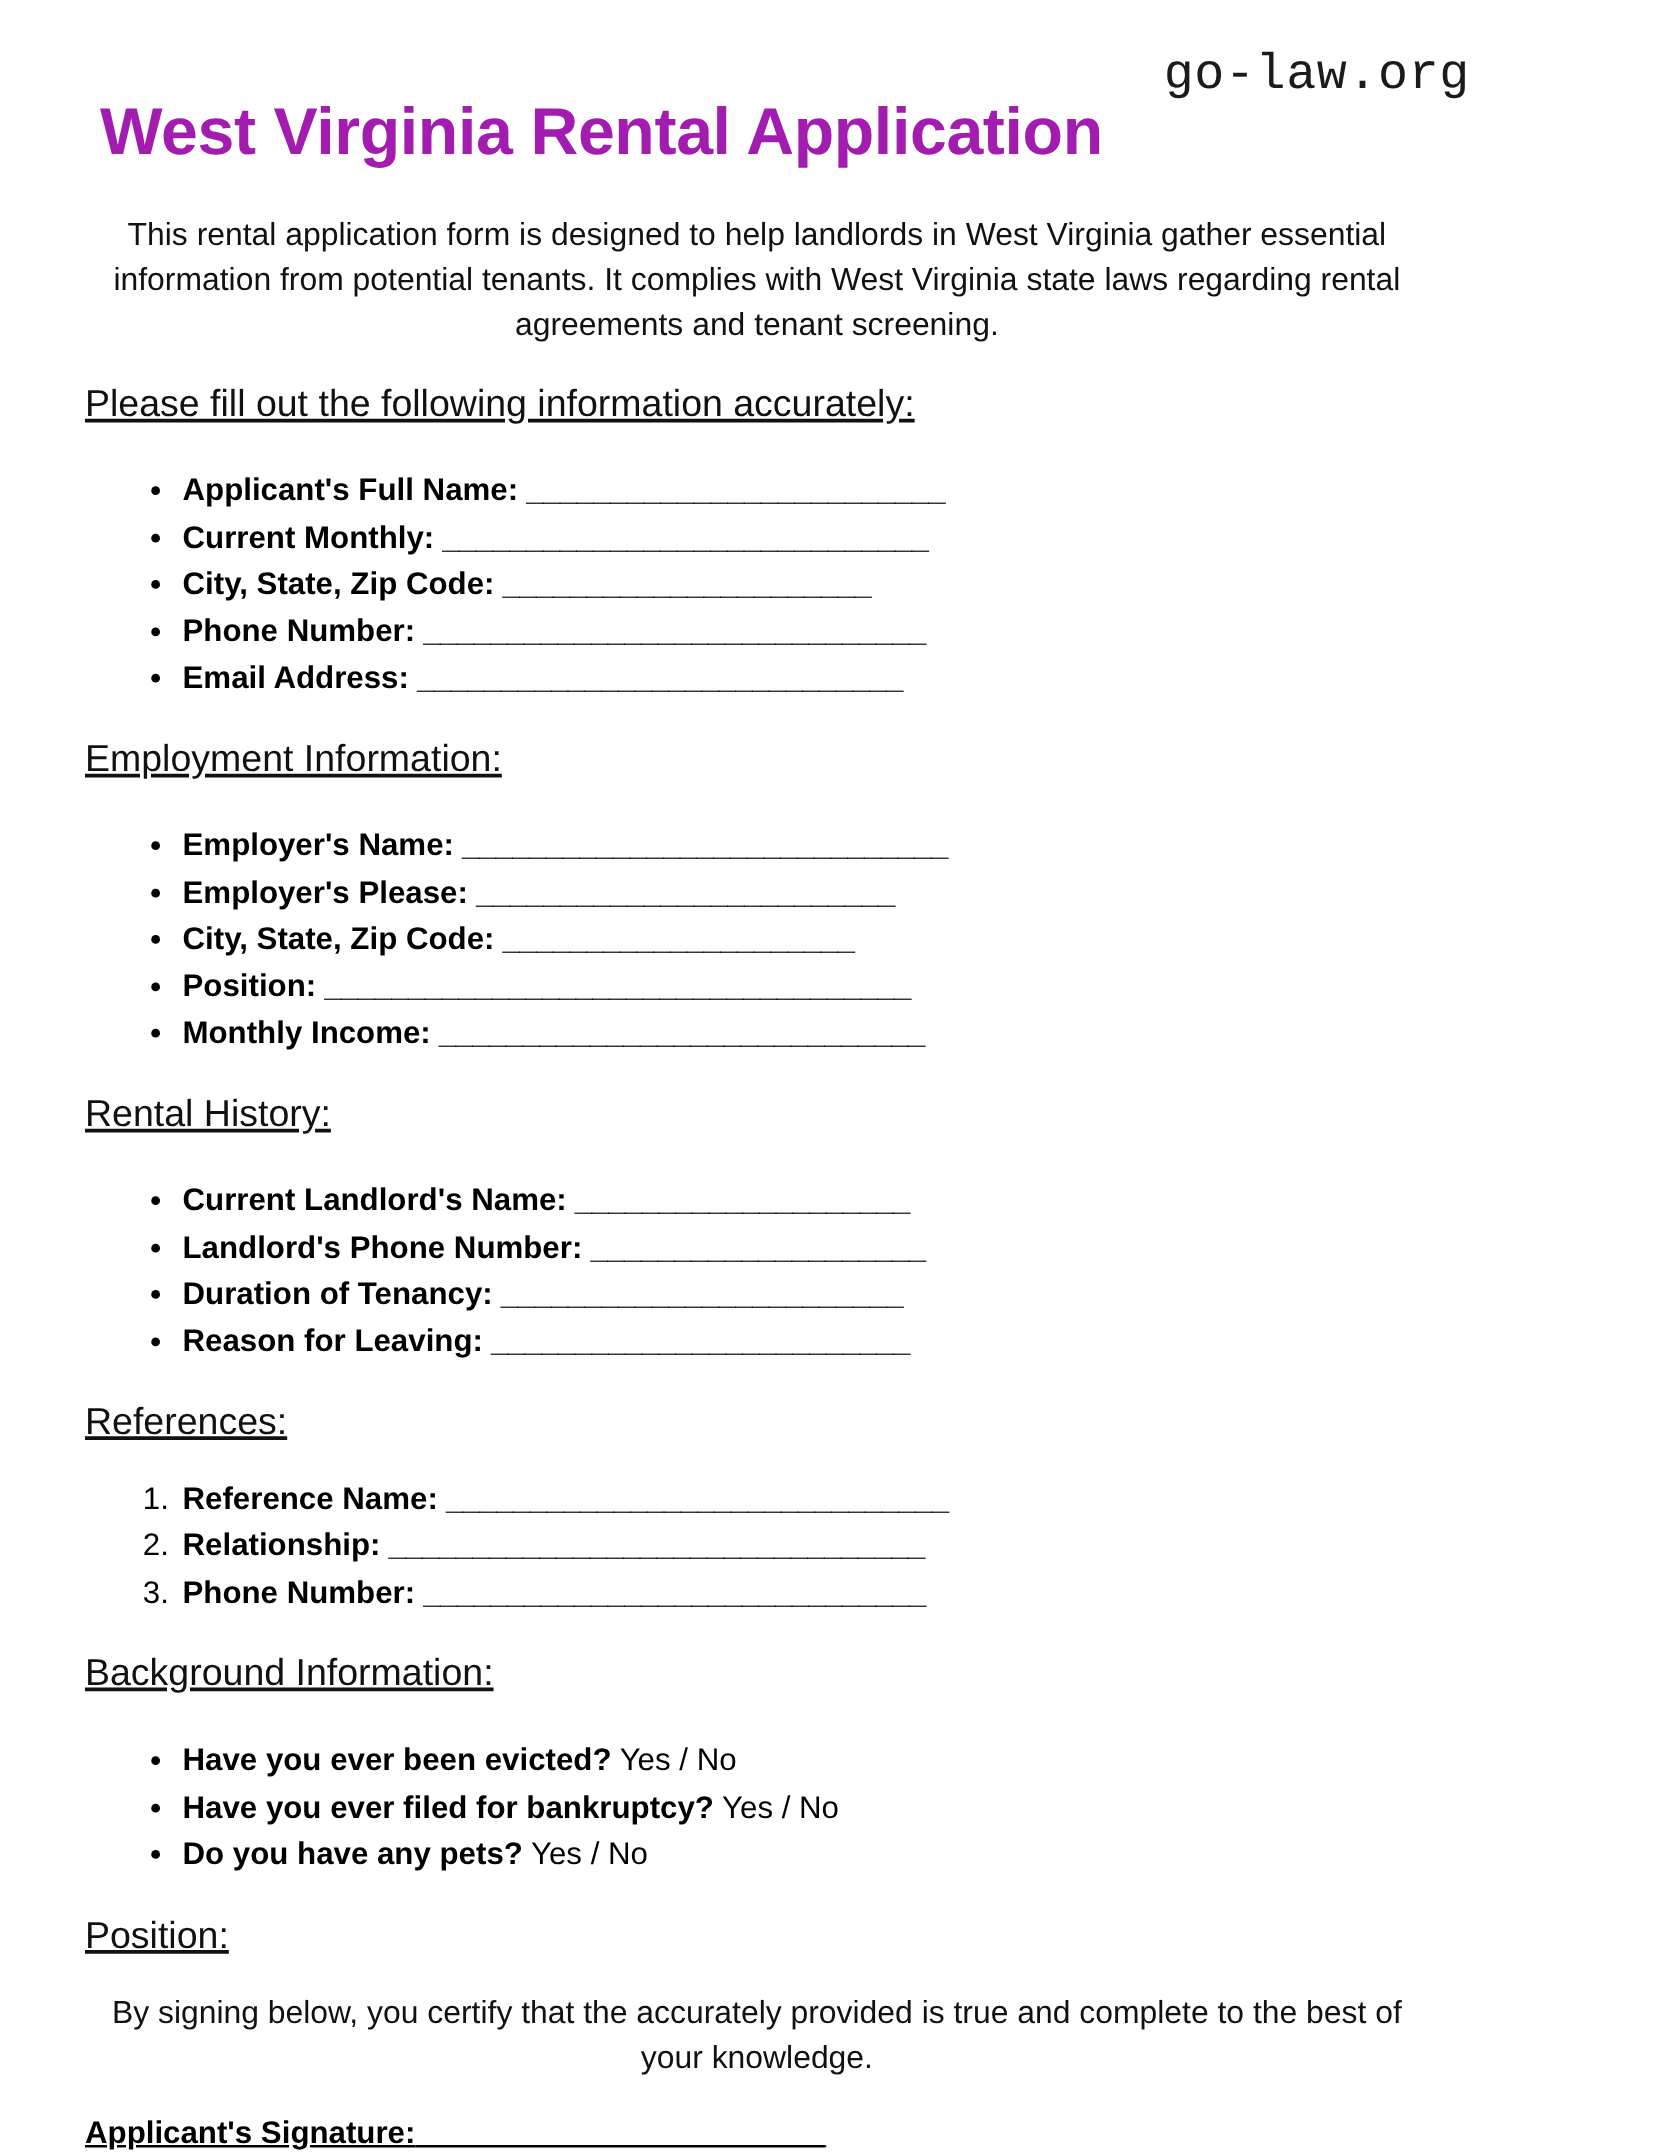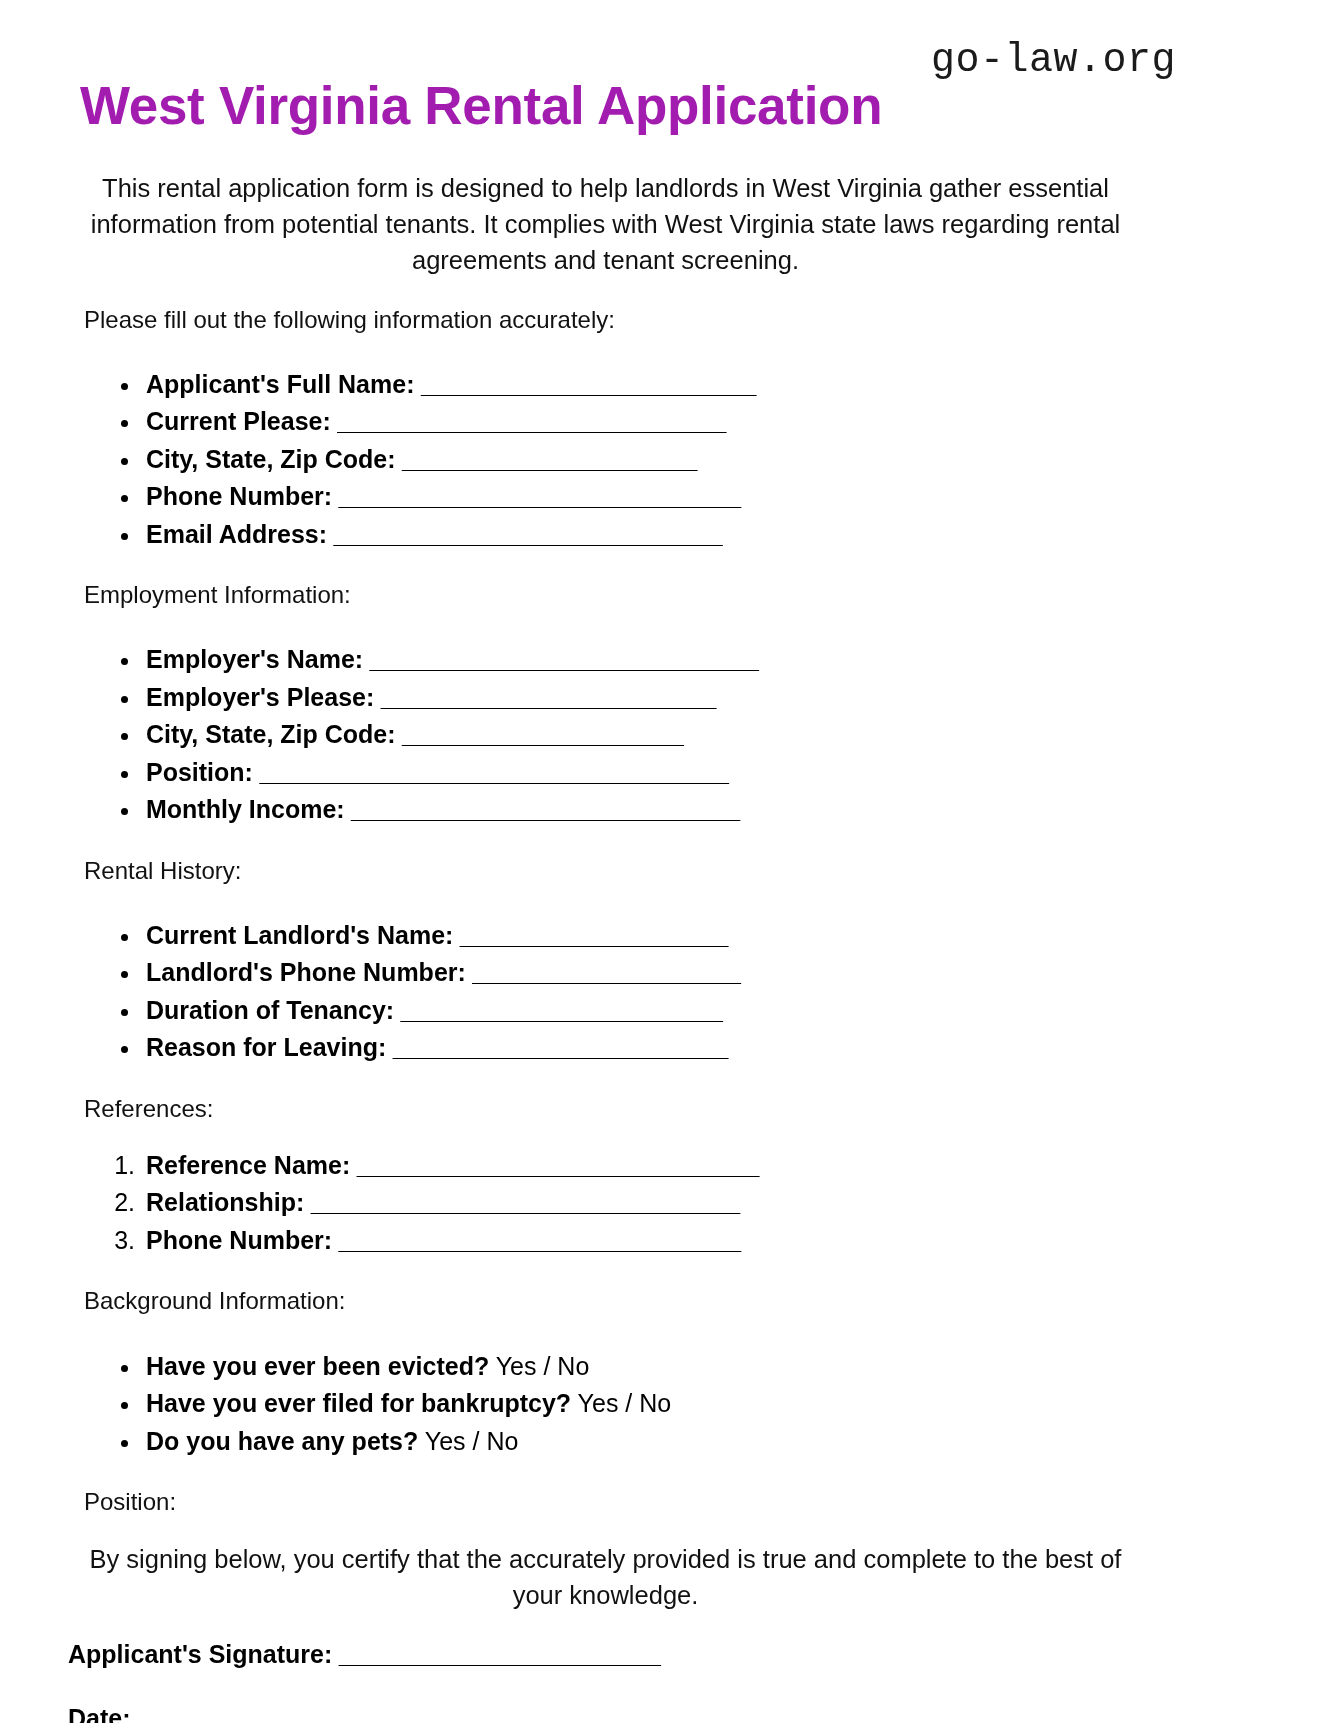--- a/index.html
+++ b/index.html
@@ -61,24 +61,25 @@
   }
 
   p.para {
     margin: 0 0 24px 0;
     font-size: 25.5px;
     line-height: 1.42;
     color: #111;
     text-align: center;
   }
   p.section-head {
-    margin: 0 0 22px 16px;
-    font-size: 24px;
+    margin: 0 0 22px 0;
+    font-size: 30px;
     line-height: 1.42;
     color: #111;
+    text-decoration: underline;
   }
 
   ul.fields, ol.fields {
     margin: 0 0 26px 0;
     padding-left: 74px;
     list-style-position: outside;
   }
   ul.fields { list-style-type: disc; margin-top: 30px; }
   ol.fields { list-style-type: decimal; }
 
@@ -101,20 +102,21 @@
   .blank {
     font-weight: bold;
     letter-spacing: -0.5px;
     white-space: pre;
   }
 
   .sig-line {
     font-size: 25px;
     line-height: 1.42;
     margin: 0 0 28px 0;
+    text-decoration: underline;
   }
   .sig-line .lbl { font-weight: bold; }
 </style>
 </head>
 <body>
 
 <div class="page">
 
   <div class="page-inner">
 
@@ -123,21 +125,21 @@
     <h1 class="doc-title">West Virginia Rental Application</h1>
 
     <div class="body-flow">
 
       <p class="para">This rental application form is designed to help landlords in West Virginia gather essential information from potential tenants. It complies with West Virginia state laws regarding rental agreements and tenant screening.</p>
 
       <p class="section-head">Please fill out the following information accurately:</p>
 
       <ul class="fields">
         <li><span class="lbl">Applicant's Full Name:</span><span class="blank"> _________________________</span></li>
-        <li><span class="lbl">Current Please:</span><span class="blank"> _____________________________</span></li>
+        <li><span class="lbl">Current Monthly:</span><span class="blank"> _____________________________</span></li>
         <li><span class="lbl">City, State, Zip Code:</span><span class="blank"> ______________________</span></li>
         <li><span class="lbl">Phone Number:</span><span class="blank"> ______________________________</span></li>
         <li><span class="lbl">Email Address:</span><span class="blank"> _____________________________</span></li>
       </ul>
 
       <p class="section-head">Employment Information:</p>
 
       <ul class="fields">
         <li><span class="lbl">Employer's Name:</span><span class="blank"> _____________________________</span></li>
         <li><span class="lbl">Employer's Please:</span><span class="blank"> _________________________</span></li>

